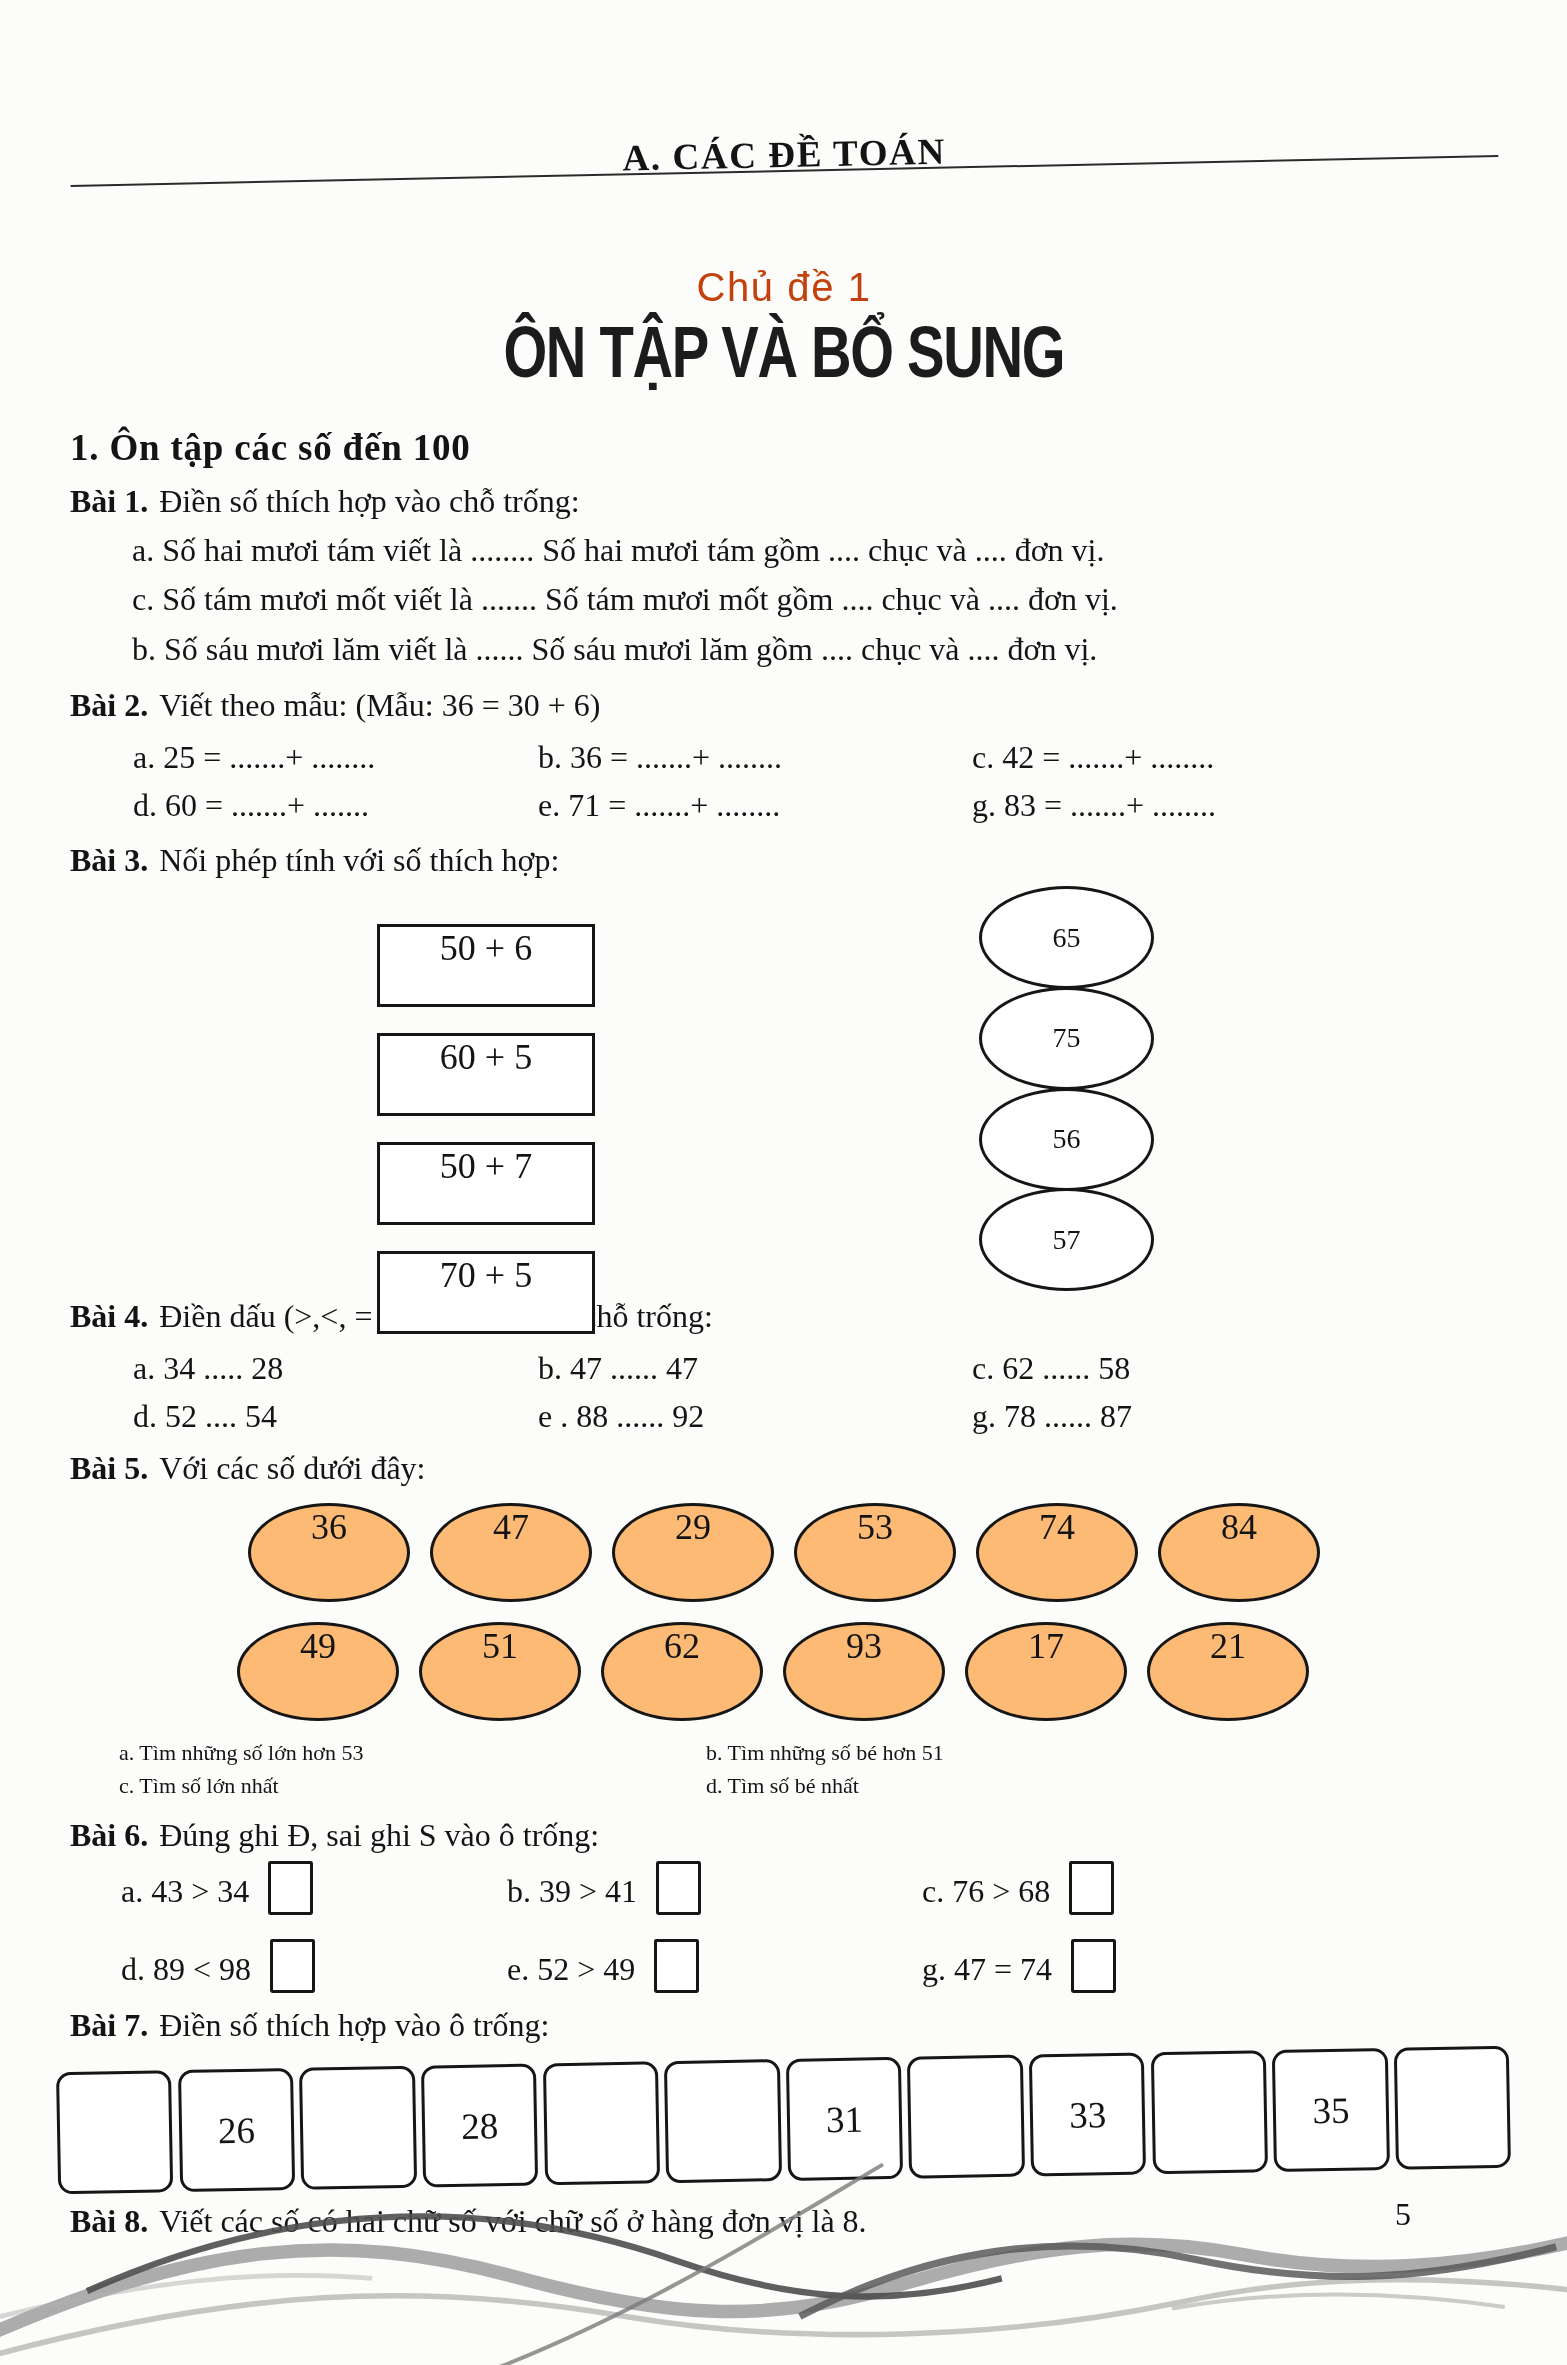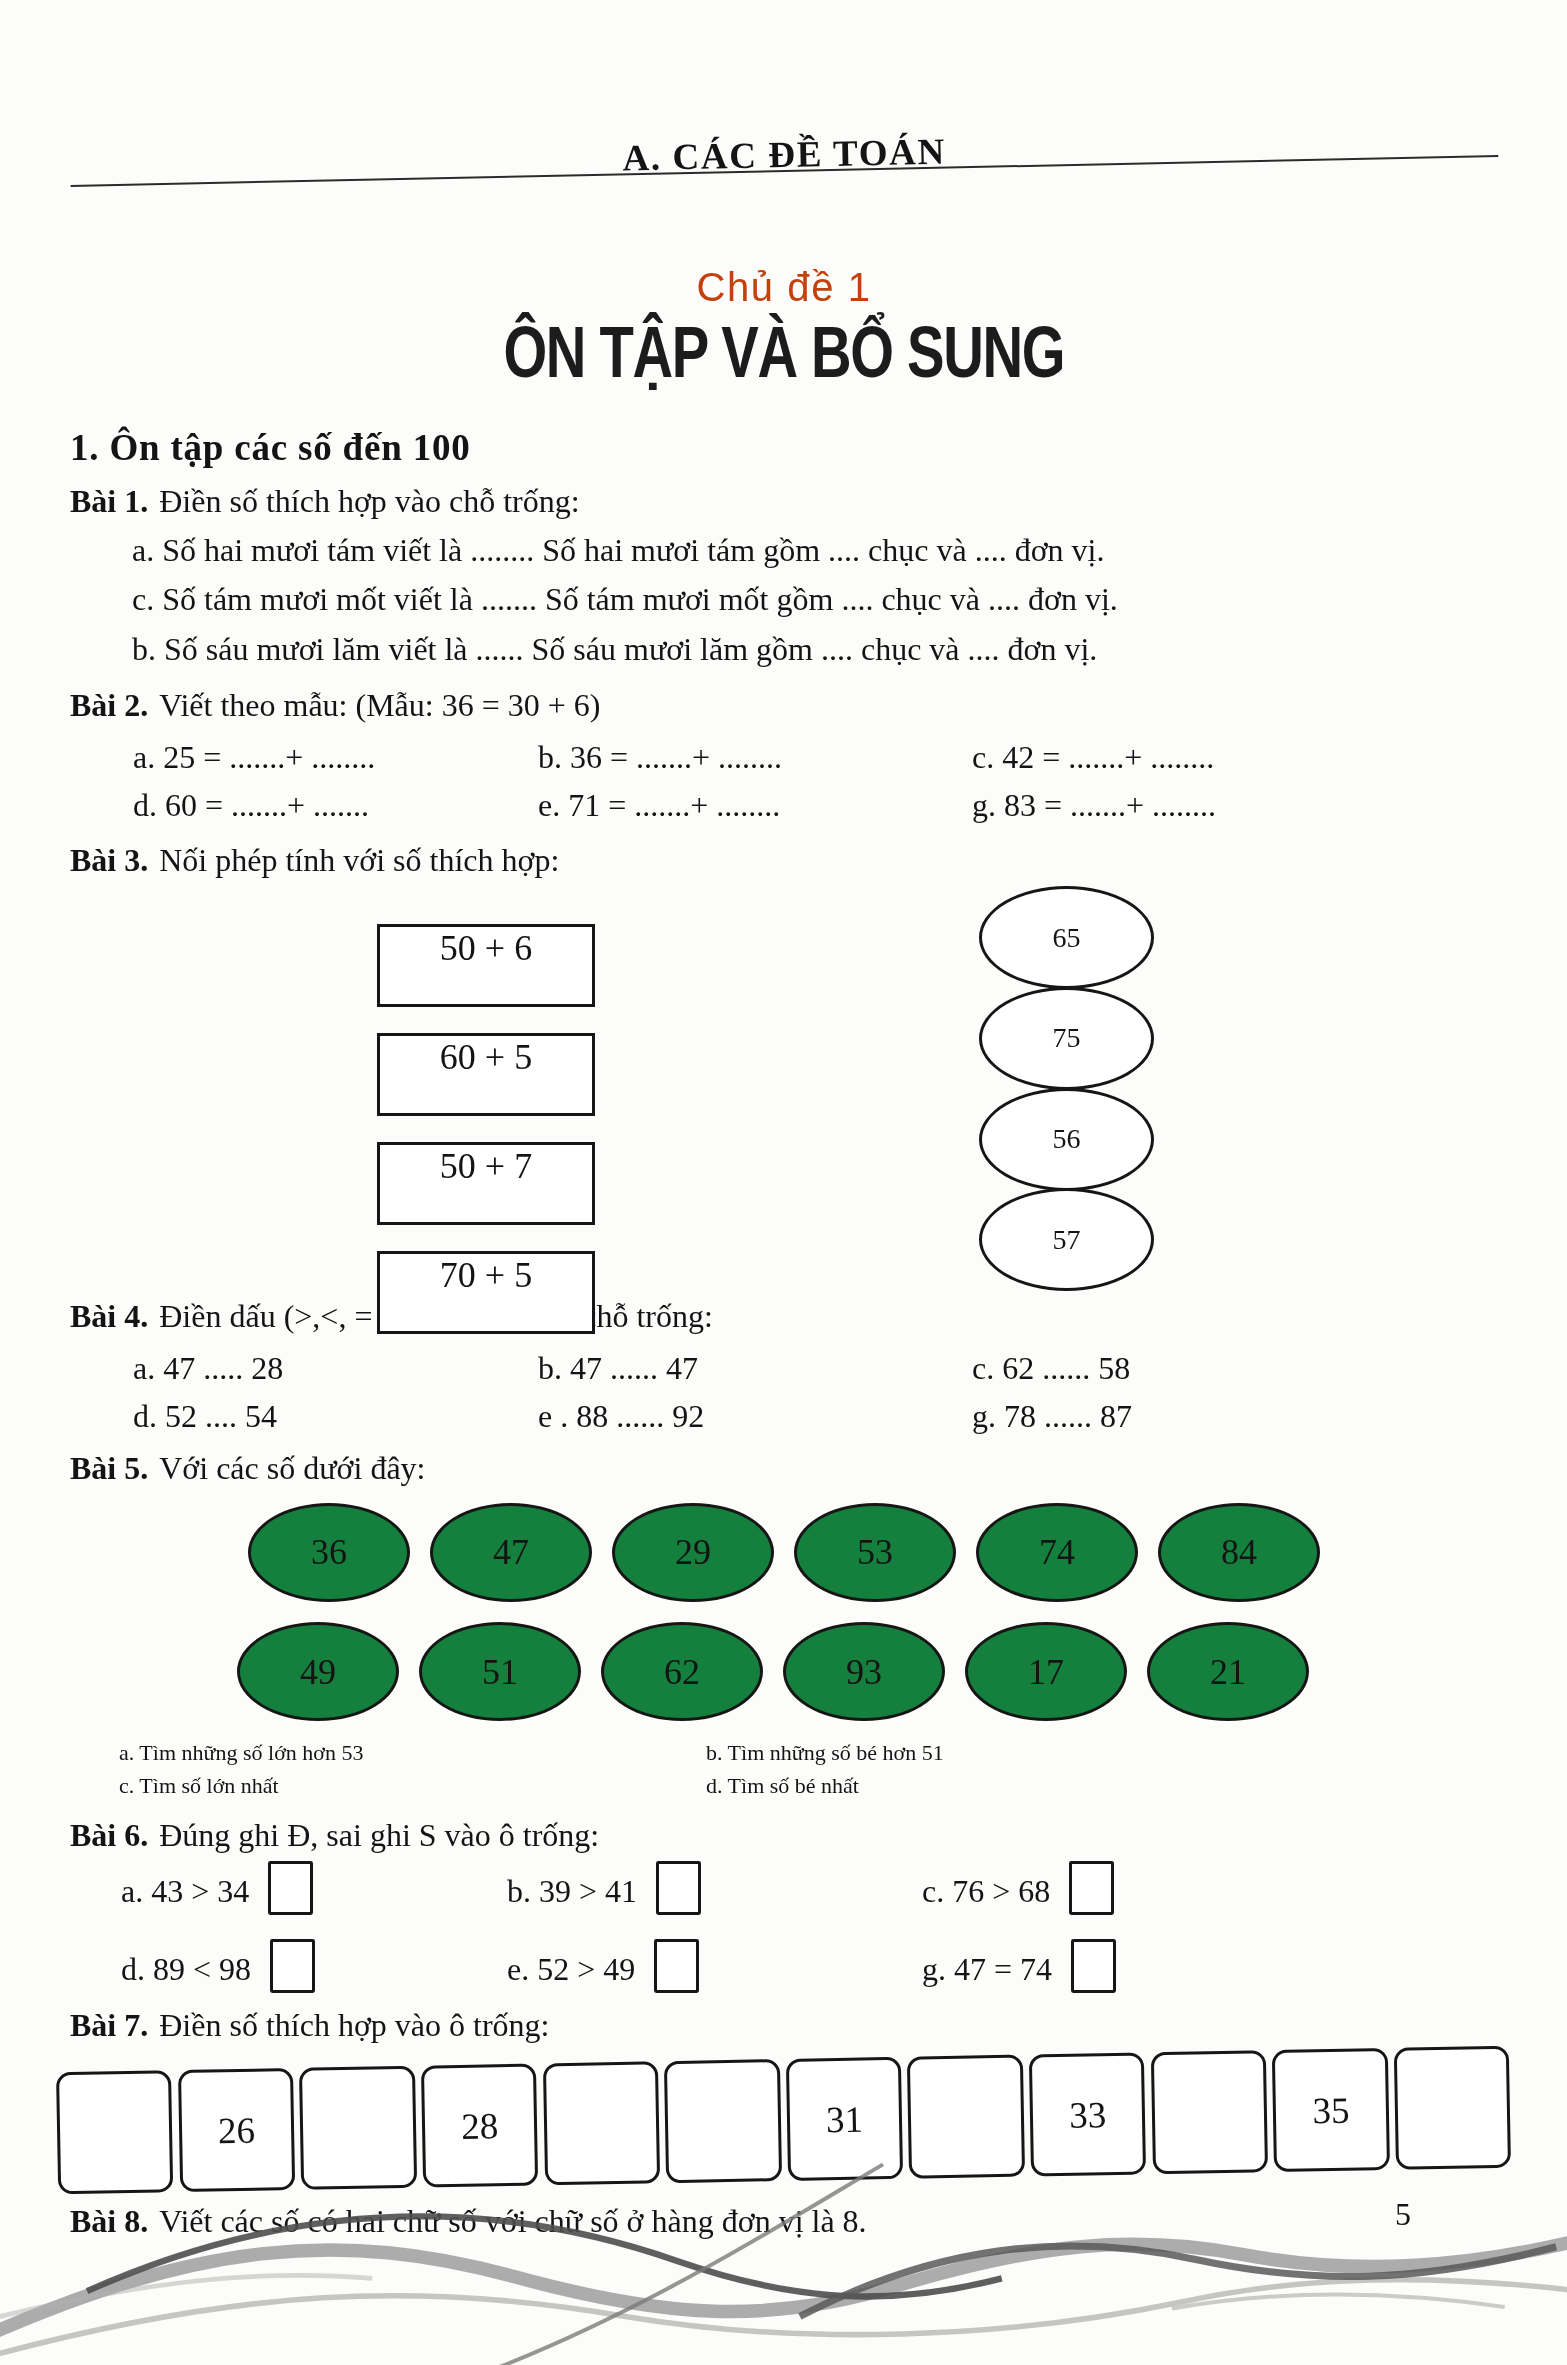--- a/index.html
+++ b/index.html
@@ -56,22 +56,22 @@
   .b3ovals{position:absolute;left:909px;top:0;display:flex;flex-direction:column;}
   .b3oval{
     width:169px;height:97px;border:3.2px solid #161616;border-radius:50%;background:#fff;
     display:flex;align-items:center;justify-content:center;font-size:28px;margin-top:-2.4px;
   }
 
   
   .b5row{display:flex;justify-content:center;gap:20px;margin-top:11px;}
   .b5row2{margin-top:20.6px;transform:translateX(-11px);}
   .oval5{
-    width:156px;height:93px;border:3.2px solid #161616;border-radius:50%;background:#15803d;
-    display:flex;align-items:center;justify-content:center;font-size:36px;
+    width:156px;height:93px;border:3.2px solid #161616;border-radius:50%;background:#fdba74;
+    display:flex;justify-content:center;font-size:36px;
   }
   .b5q{
     display:grid;grid-template-columns:587px auto;
     padding-left:49px;margin-top:14.3px;font-size:22px;line-height:1.5;
   }
 
   
   .b6grid{
     display:grid;grid-template-columns:386px 415px auto;
     padding-left:51px;margin-top:3.2px;font-size:32px;line-height:1.35;
@@ -156,21 +156,21 @@
           <span>56</span>
         </div>
       <div class="b3oval">
           <span>57</span>
         </div>
     </div>
   </div>
 
   <p class="bhead" style="margin-top:11px"><span class="blabel">Bài 4.</span><span>Điền dấu (&gt;,&lt;, = ) thích hợp vào chỗ trống:</span></p>
   <div class="grid3">
-    <div>a. 47 ..... 28</div>
+    <div>a. 34 ..... 28</div>
     <div>b. 47 ...... 47</div>
     <div>c. 62 ...... 58</div>
     <div>d. 52 .... 54</div>
     <div>e . 88 ...... 92</div>
     <div>g. 78 ...... 87</div>
   </div>
 
   <p class="bhead" style="margin-top:6.3px"><span class="blabel">Bài 5.</span><span>Với các số dưới đây:</span></p>
   <div class="b5row">
     <div class="oval5">

